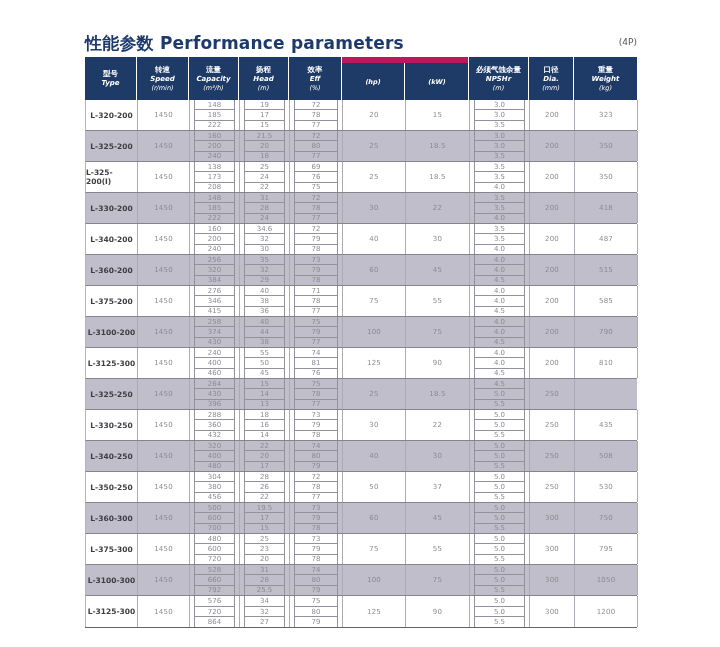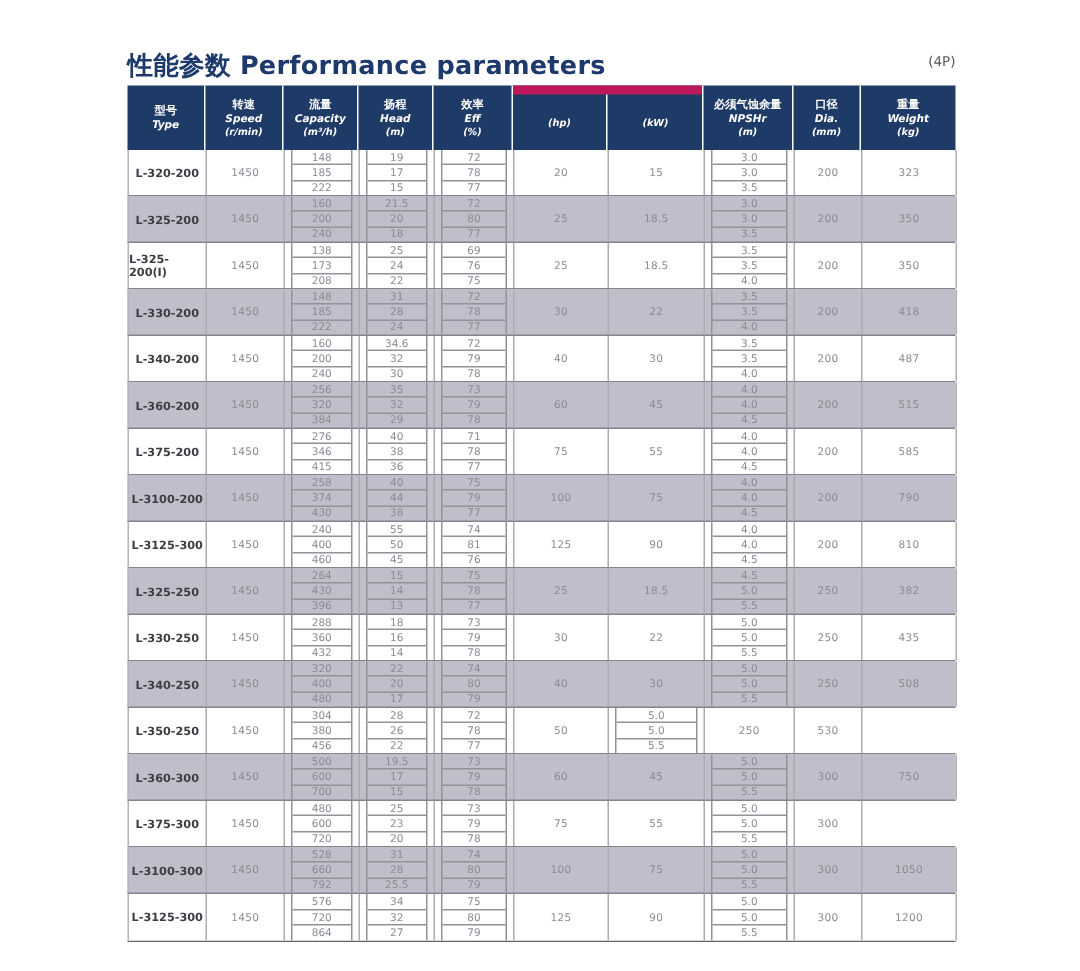--- a/index.html
+++ b/index.html
@@ -24,21 +24,21 @@
     grid-template-columns:52px 52px 50px 50px 53px 127px 60px 45px 63px;
     background:#1e3a66; color:#ffffff;
   }
   .hcell {
     display:flex; flex-direction:column; justify-content:center;
     border-right:1px solid #ffffff; text-align:center; line-height:1.3;
   }
   .hcell:last-child { border-right:none; }
   .h-zh { font-size:7.5px; font-weight:bold; }
   .h-en { font-size:7px; font-weight:bold; font-style:italic; }
-  .h-unit { font-size:6.5px; font-weight:bold; font-style:italic; }
+  .h-unit { font-size:6.5px; font-weight:normal; font-style:italic; }
   .h-motor { display:flex; flex-direction:column; border-right:1px solid #ffffff; }
   .h-motor-top {
     height:23px; display:flex; flex-direction:column; align-items:center;
     justify-content:center; line-height:1.25;
   }
   .h-motor-sub {
     flex:1; display:grid; grid-template-columns:63px 64px; border-top:6px solid #be185d;
   }
   .h-motor-sub > div {
     display:flex; align-items:center; justify-content:center;
@@ -483,21 +483,20 @@
     <div class="cell">25</div>
     <div class="cell">18.5</div>
     <div class="boxcol">
             <div class="box">
               <div class="sub">4.5</div>
               <div class="sub">5.0</div>
               <div class="sub">5.5</div>
             </div>
           </div>
     <div class="cell">250</div>
-    <div class="cell">382</div>
   </div>
         <div class="trow">
     <div class="cell type">L-330-250</div>
     <div class="cell">1450</div>
     <div class="boxcol">
             <div class="box">
               <div class="sub">288</div>
               <div class="sub">360</div>
               <div class="sub">432</div>
             </div>
@@ -582,20 +581,21 @@
             </div>
           </div>
     <div class="boxcol">
             <div class="box">
               <div class="sub">72</div>
               <div class="sub">78</div>
               <div class="sub">77</div>
             </div>
           </div>
     <div class="cell">50</div>
+    <div class="cell">37</div>
     <div class="boxcol">
             <div class="box">
               <div class="sub">5.0</div>
               <div class="sub">5.0</div>
               <div class="sub">5.5</div>
             </div>
           </div>
     <div class="cell">250</div>
     <div class="cell">530</div>
   </div>
@@ -662,20 +662,21 @@
     <div class="cell">75</div>
     <div class="cell">55</div>
     <div class="boxcol">
             <div class="box">
               <div class="sub">5.0</div>
               <div class="sub">5.0</div>
               <div class="sub">5.5</div>
             </div>
           </div>
     <div class="cell">300</div>
+    <div class="cell">795</div>
   </div>
         <div class="trow shaded">
     <div class="cell type">L-3100-300</div>
     <div class="cell">1450</div>
     <div class="boxcol">
             <div class="box">
               <div class="sub">528</div>
               <div class="sub">660</div>
               <div class="sub">792</div>
             </div>

